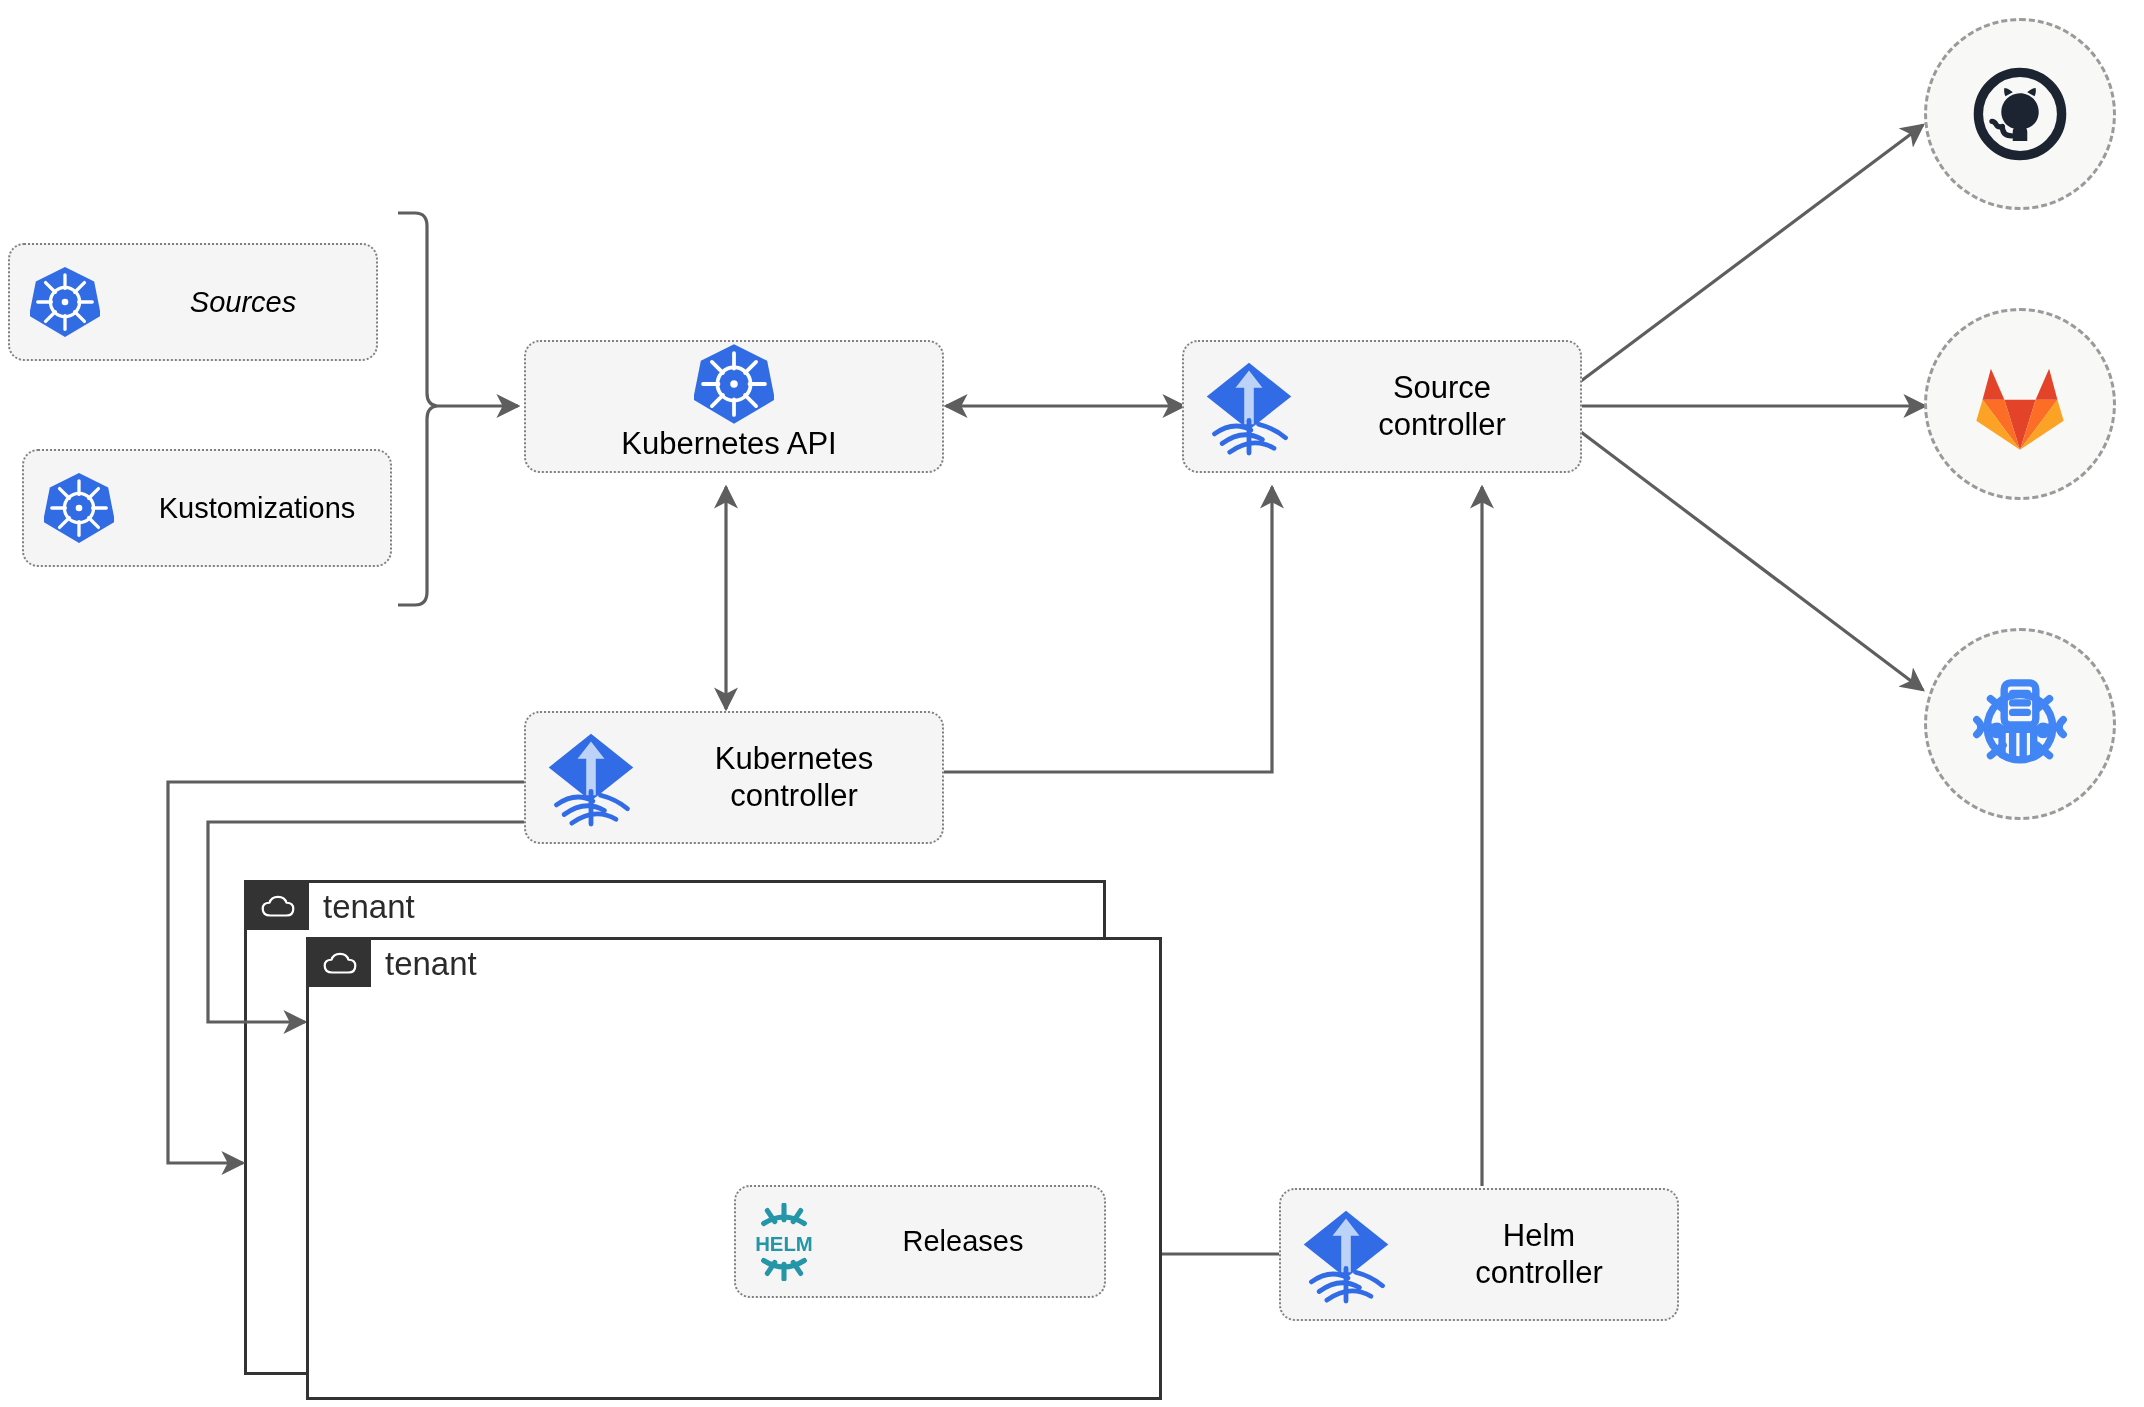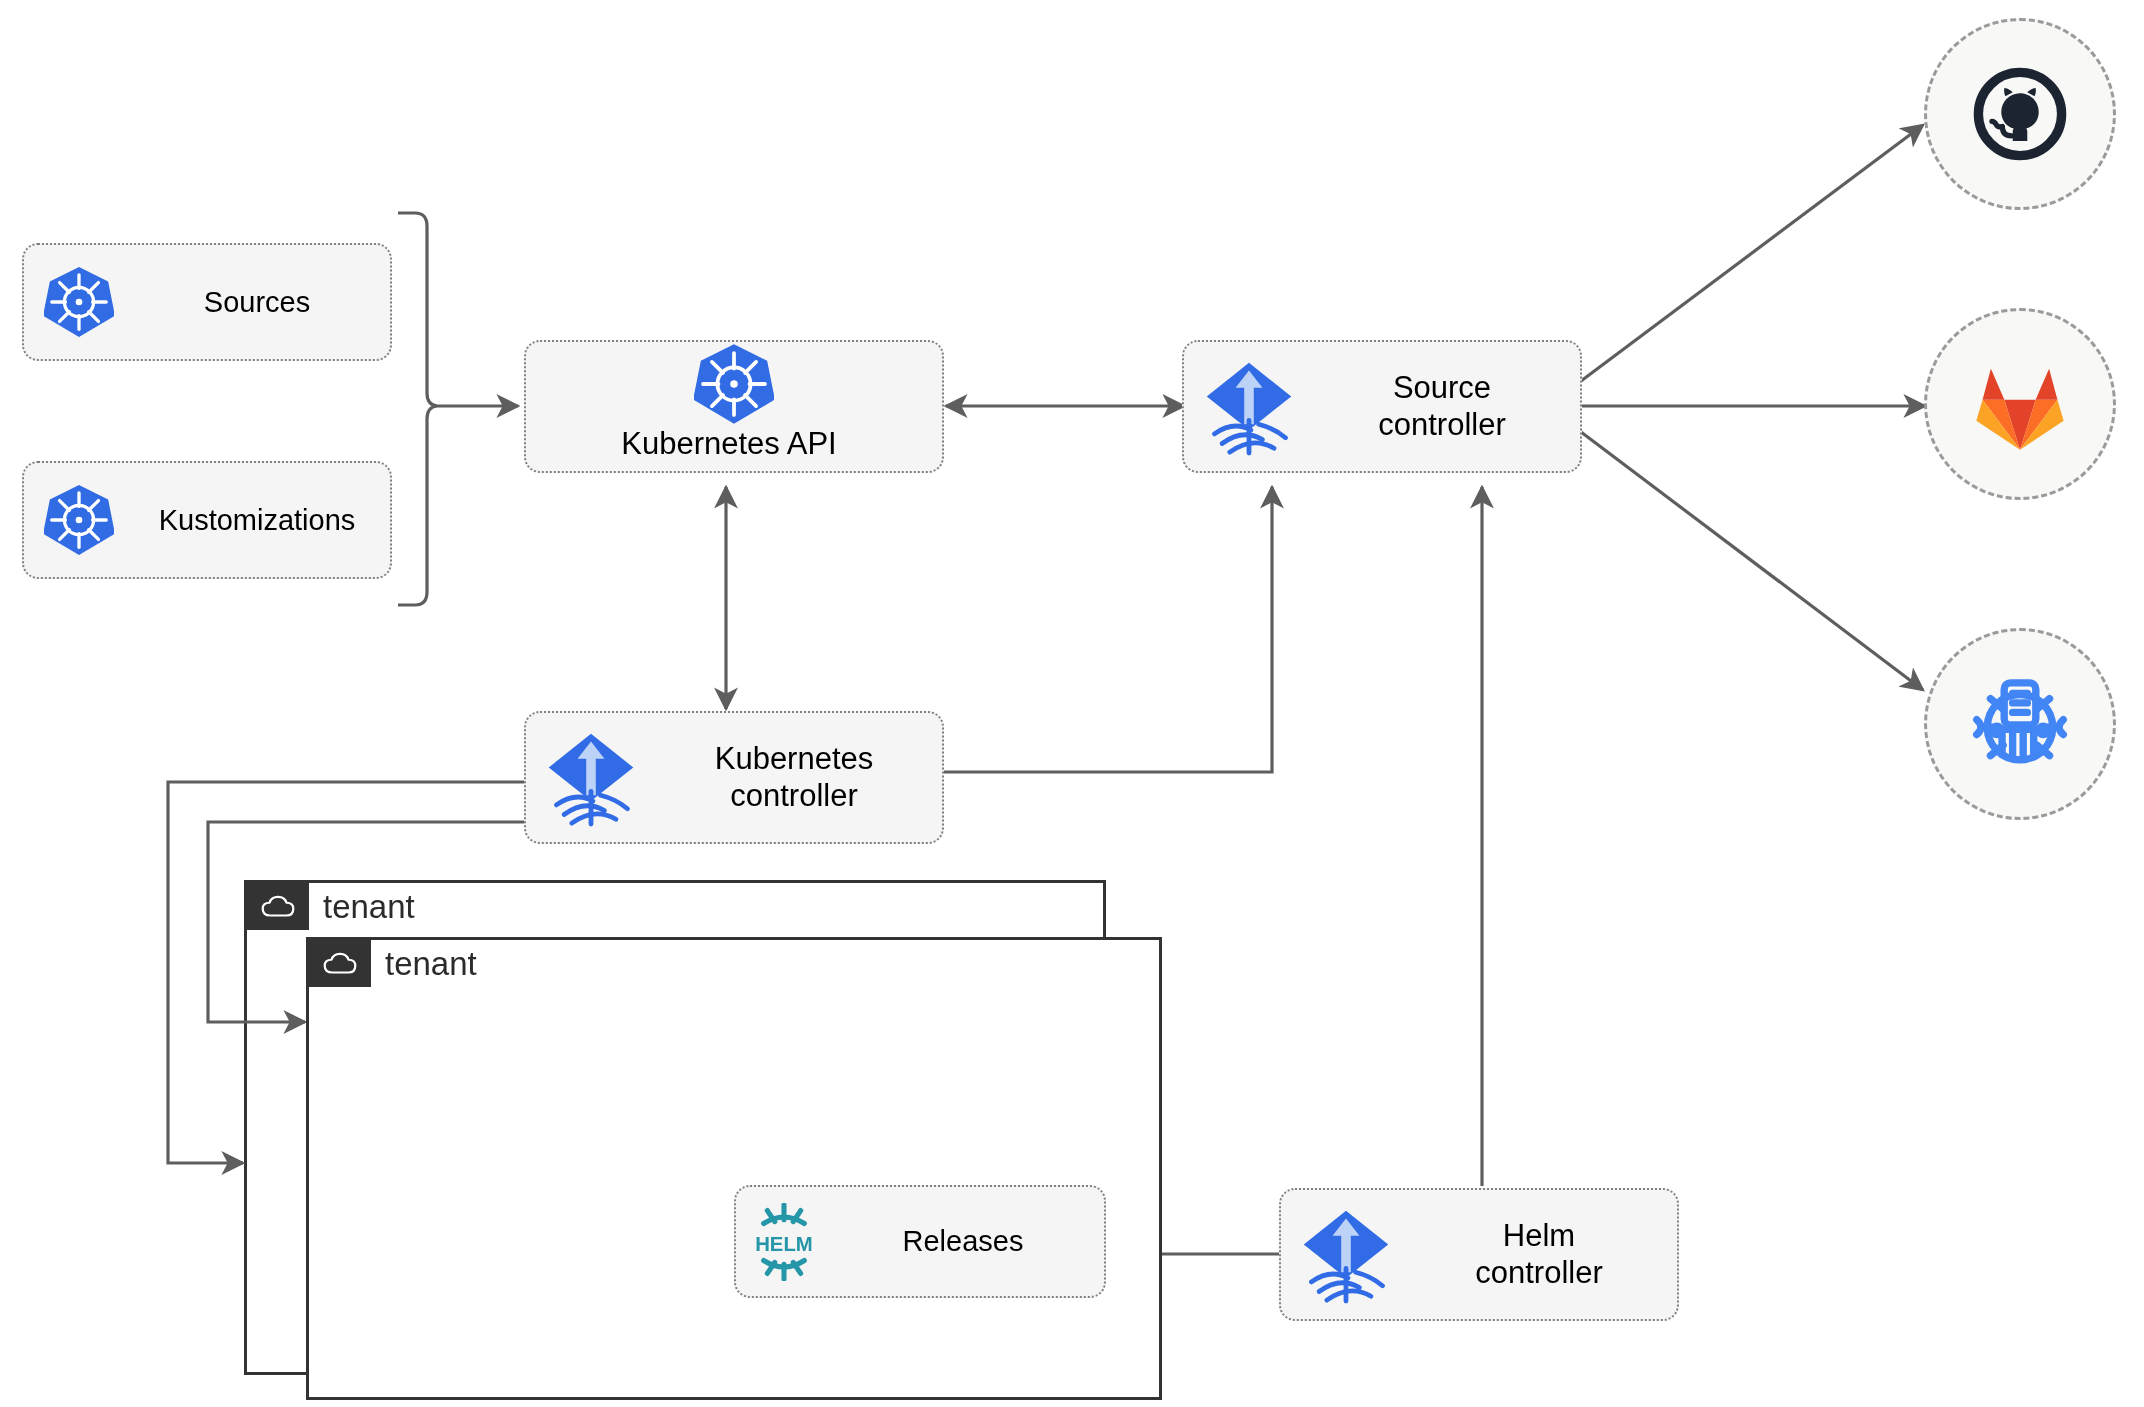--- a/index.html
+++ b/index.html
@@ -125,42 +125,42 @@
 
     <path d="M 1581 406 L 1925 406" fill="none" stroke="#5e5e5e" stroke-width="3.2" marker-end="url(#ah)"></path>
 
     <path d="M 1581 432 L 1923 690" fill="none" stroke="#5e5e5e" stroke-width="3.2" marker-end="url(#ah)"></path>
 
     <path d="M 528 782 L 168 782 L 168 1163 L 243 1163" fill="none" stroke="#5e5e5e" stroke-width="3.2" marker-end="url(#ah)"></path>
 
     <path d="M 528 822 L 208 822 L 208 1022 L 305 1022" fill="none" stroke="#5e5e5e" stroke-width="3.2" marker-end="url(#ah)"></path>
   </svg>
 
-  <div class="node small" style="left:22px; top:243px; width:370px; height:118px;">
+  <div class="node small" style="left:8px; top:243px; width:370px; height:118px;font-style:italic;">
     <span class="ico" style="width:110px;">
       <svg width="70" height="74" viewBox="0 0 72 76" aria-hidden="true">
         <polygon points="36,2 66,17 73,52 36,74 -1,52 6,17" fill="#326CE5"></polygon>
         <g fill="none" stroke="#ffffff" stroke-width="3.4" stroke-linecap="round">
           <circle cx="36" cy="38" r="15"></circle>
           <line x1="36" y1="10" x2="36" y2="24"></line>
           <line x1="36" y1="52" x2="36" y2="66"></line>
           <line x1="8" y1="38" x2="22" y2="38"></line>
           <line x1="50" y1="38" x2="64" y2="38"></line>
           <line x1="16" y1="18" x2="26" y2="28"></line>
           <line x1="46" y1="48" x2="56" y2="58"></line>
           <line x1="56" y1="18" x2="46" y2="28"></line>
           <line x1="26" y1="48" x2="16" y2="58"></line>
         </g>
         <circle cx="36" cy="38" r="3.4" fill="#ffffff"></circle>
       </svg>
     </span>
     <span class="lbl">Sources</span>
   </div>
 
-  <div class="node small" style="left:22px; top:461px; width:370px; height:118px;">
+  <div class="node small" style="left:22px; top:449px; width:370px; height:118px;">
     <span class="ico" style="width:110px;">
       <svg width="70" height="74" viewBox="0 0 72 76" aria-hidden="true">
         <polygon points="36,2 66,17 73,52 36,74 -1,52 6,17" fill="#326CE5"></polygon>
         <g fill="none" stroke="#ffffff" stroke-width="3.4" stroke-linecap="round">
           <circle cx="36" cy="38" r="15"></circle>
           <line x1="36" y1="10" x2="36" y2="24"></line>
           <line x1="36" y1="52" x2="36" y2="66"></line>
           <line x1="8" y1="38" x2="22" y2="38"></line>
           <line x1="50" y1="38" x2="64" y2="38"></line>
           <line x1="16" y1="18" x2="26" y2="28"></line>

